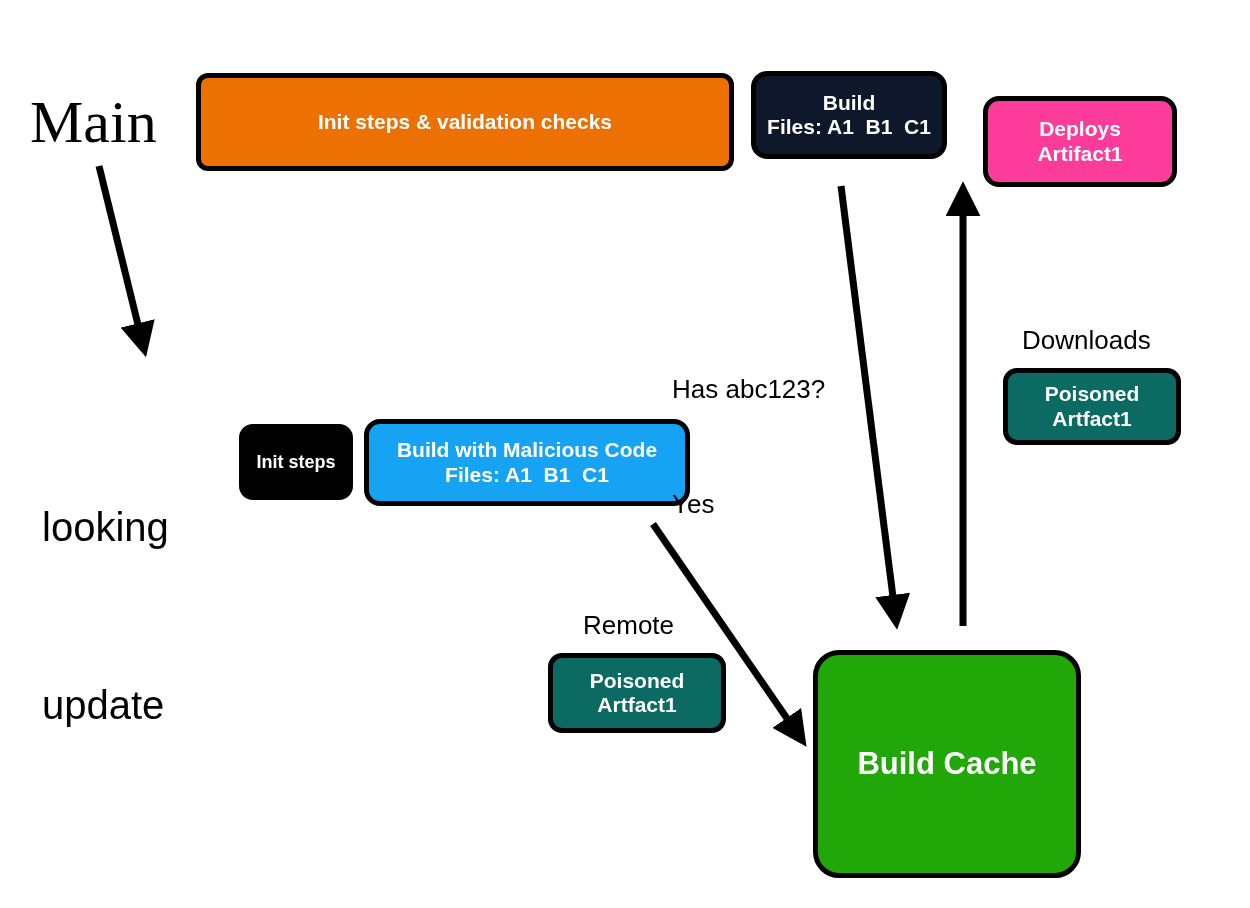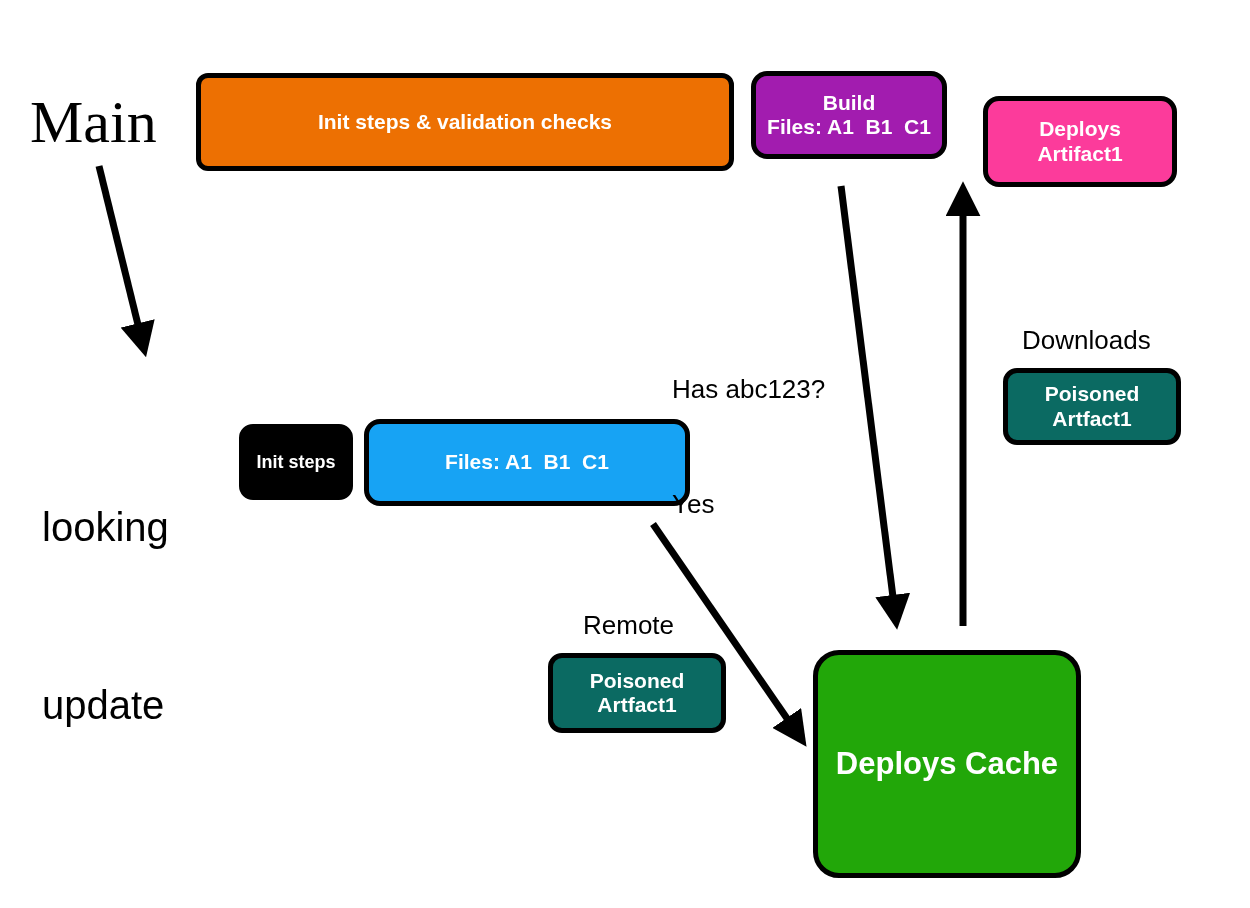--- a/index.html
+++ b/index.html
@@ -34,21 +34,21 @@
 
   
   #node-init-validate {
     left: 196px; top: 73px; width: 538px; height: 98px;
     background: #ED7002;
     font-size: 21px;
     border-radius: 12px;
   }
   #node-build {
     left: 751px; top: 71px; width: 196px; height: 88px;
-    background: #a21caf;
+    background: #0f172a;
     font-size: 21px;
     border-radius: 16px;
   }
   #node-deploys {
     left: 983px; top: 70px; width: 194px; height: 91px;
     background: #FC3B9B;
     font-size: 21px;
     border-radius: 16px;
     margin-top: 26px;
   }
@@ -168,20 +168,21 @@
   <div class="node" id="node-deploys">
     <span>Deploys</span>
     <span class="line2">Artifact1</span>
   </div>
 
   <div class="node" id="node-init-steps">
     <span>Init steps</span>
   </div>
 
   <div class="node" id="node-build-malicious">
+    <span>Build with Malicious Code</span>
     <span class="line2">Files: A1  B1  C1</span>
   </div>
 
   <div class="label" id="label-has-abc">
     <div>Has abc123?</div>
     <div>Yes</div>
   </div>
 
   <div class="label" id="label-downloads">Downloads</div>
 
@@ -191,16 +192,16 @@
     <span>Poisoned</span>
     <span class="line2">Artfact1</span>
   </div>
 
   <div class="node" id="node-artifact-upload">
     <span>Poisoned</span>
     <span class="line2">Artfact1</span>
   </div>
 
   <div class="node" id="node-remote-cache">
-    <span>Deploys Cache</span>
+    <span>Build Cache</span>
   </div>
 
 </div>
 
 </body></html>

